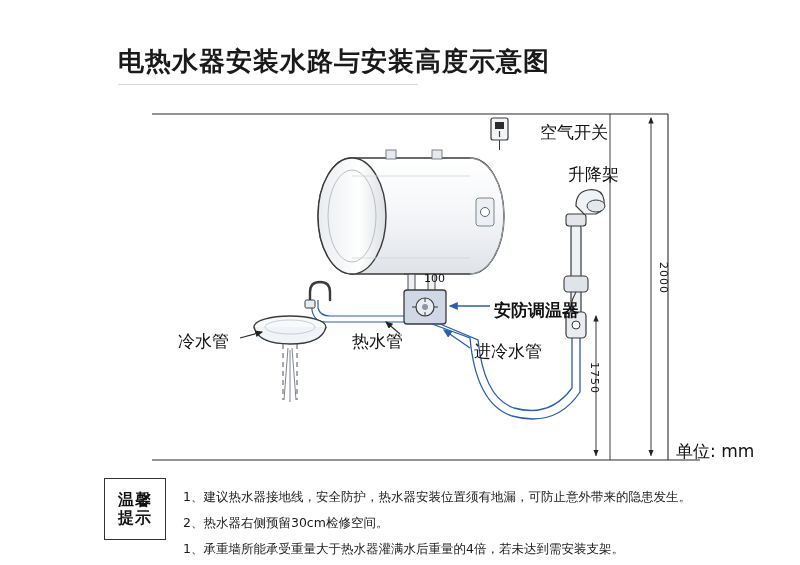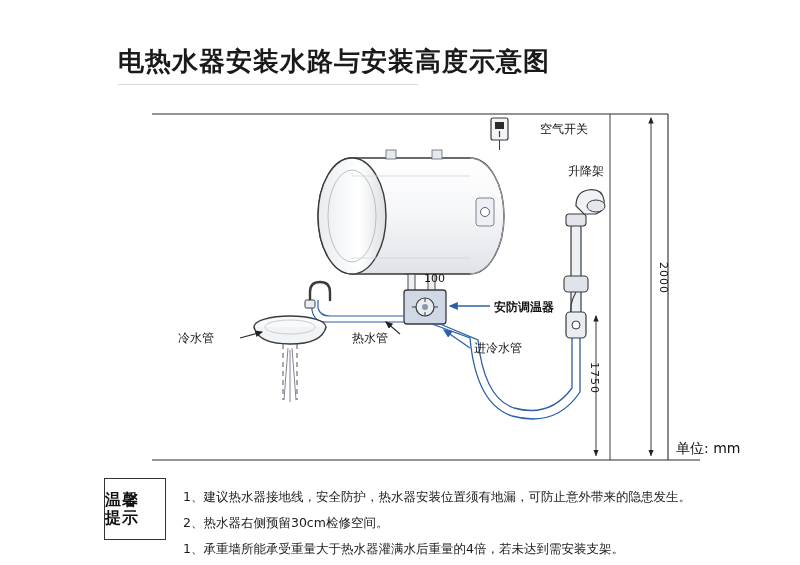--- a/index.html
+++ b/index.html
@@ -40,21 +40,21 @@
   }
   svg.diagram {
     position: absolute;
     left: 0;
     top: 0;
     width: 800px;
     height: 565px;
   }
   .lbl {
     position: absolute;
-    font-size: 12px;
+    font-size: 17px;
     color: #111;
     white-space: nowrap;
     font-family: "DejaVu Sans", "Liberation Sans", sans-serif;
   }
   .lbl.bold {
     font-weight: bold;
   }
   .lbl.small {
     font-size: 11px;
   }
@@ -66,20 +66,21 @@
   .note-box {
     position: absolute;
     left: 104px;
     top: 478px;
     width: 62px;
     height: 62px;
     border: 1px solid #333;
     box-sizing: border-box;
     display: flex;
     flex-direction: column;
+    align-items: center;
     justify-content: center;
     line-height: 1.15;
   }
   .note-box span {
     font-size: 16px;
     font-weight: bold;
     color: #111;
     letter-spacing: 1px;
   }
   .notes {
@@ -92,21 +93,21 @@
   .notes .note-line {
     font-size: 12.5px;
     color: #1a1a1a;
     line-height: 26px;
     white-space: nowrap;
   }
   .unit {
     position: absolute;
     left: 676px;
     top: 440px;
-    font-size: 14px;
+    font-size: 17px;
     color: #111;
   }
 </style>
 </head>
 <body>
 
 <div id="stage">
 
   <div class="title">电热水器安装水路与安装高度示意图</div>
   <div class="title-rule"></div>

